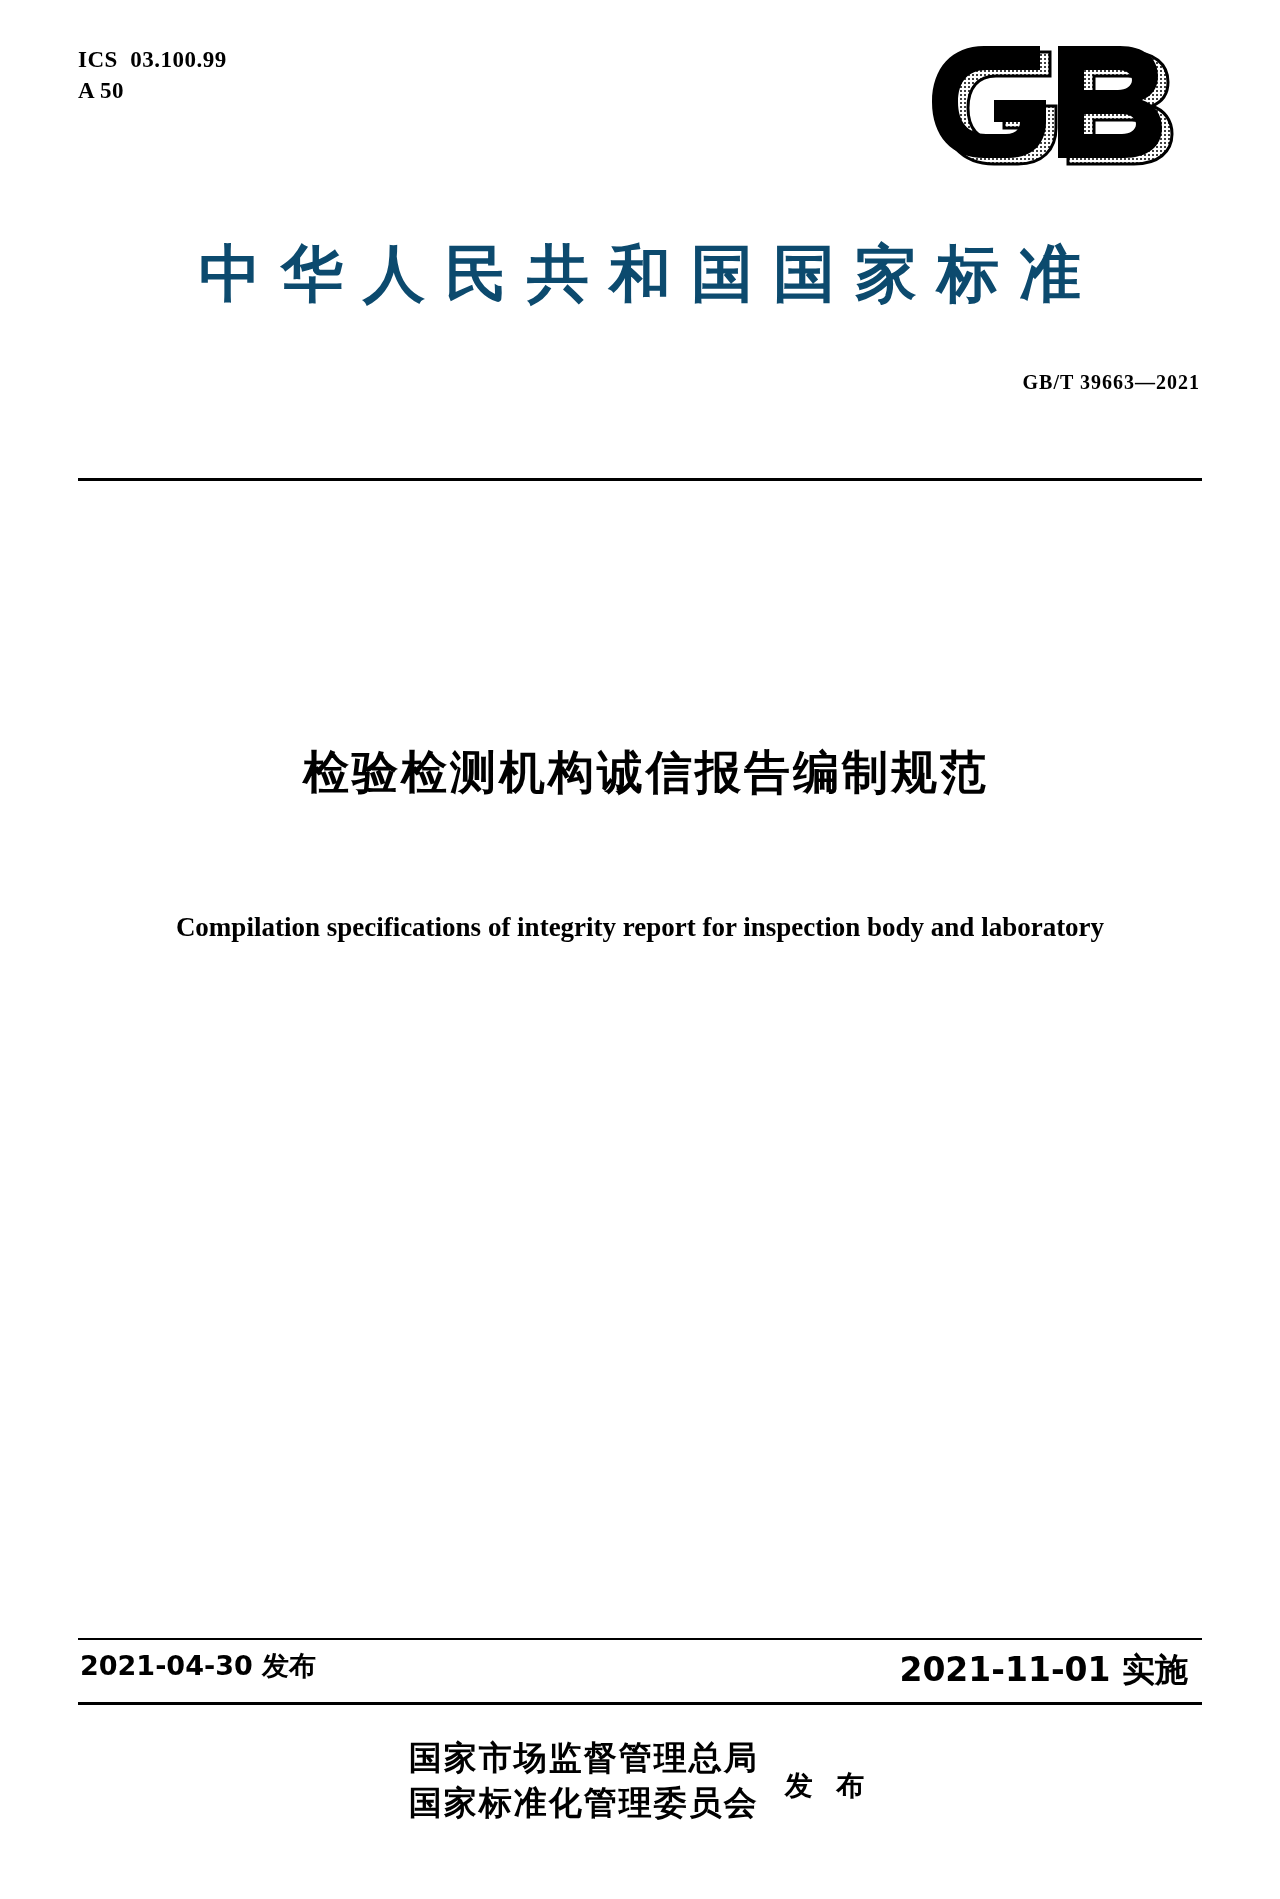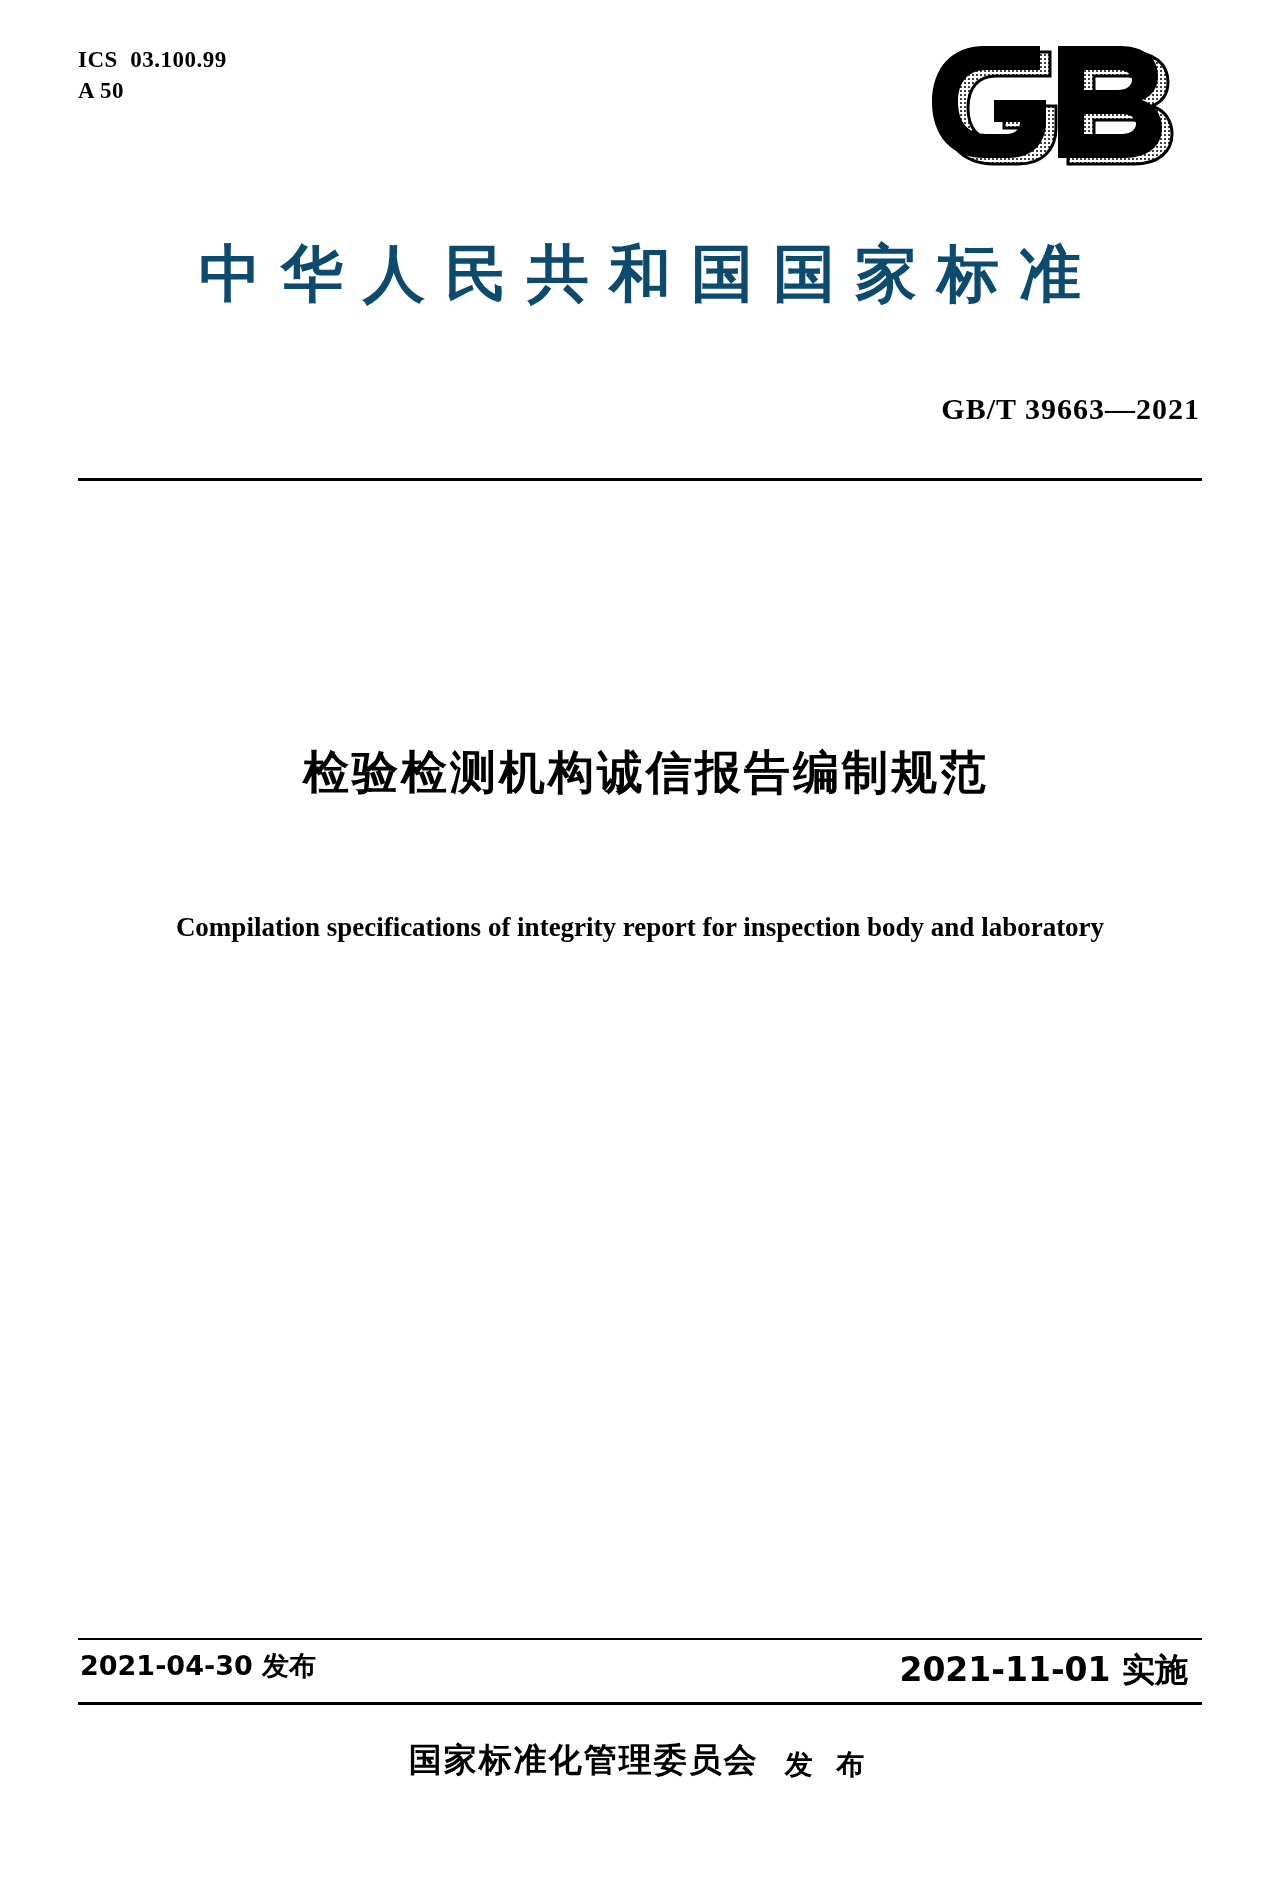--- a/index.html
+++ b/index.html
@@ -61,24 +61,24 @@
     letter-spacing: 20px;
     text-indent: 20px;
     color: #0c4a6e;
     white-space: nowrap;
   }
 
   
   .std-number {
     position: absolute;
     right: 80px;
-    top: 392px;
-    font-family: "Liberation Serif", serif;
-    font-weight: bold;
-    font-size: 30px;
+    top: 371px;
+    font-family: "Liberation Serif", serif;
+    font-weight: bold;
+    font-size: 20px;
     letter-spacing: 1px;
     white-space: nowrap;
   }
 
   
   .rule-top {
     position: absolute;
     left: 78px;
     top: 478px;
     width: 1124px;
@@ -224,18 +224,19 @@
   <div class="main-title-en">Compilation specifications of integrity report for inspection body and laboratory</div>
 
   <div class="rule-bottom-1"></div>
   <div class="rule-bottom-2"></div>
 
   <div class="date-issue">2021-04-30 发布</div>
   <div class="date-impl">2021-11-01 实施</div>
 
   <div class="issuer-wrap">
     <div class="issuer-names">
+      <div>国家市场监督管理总局</div>
       <div>国家标准化管理委员会</div>
     </div>
     <div class="issuer-publish">发 布</div>
   </div>
 
 </div>
 
 </body></html>

